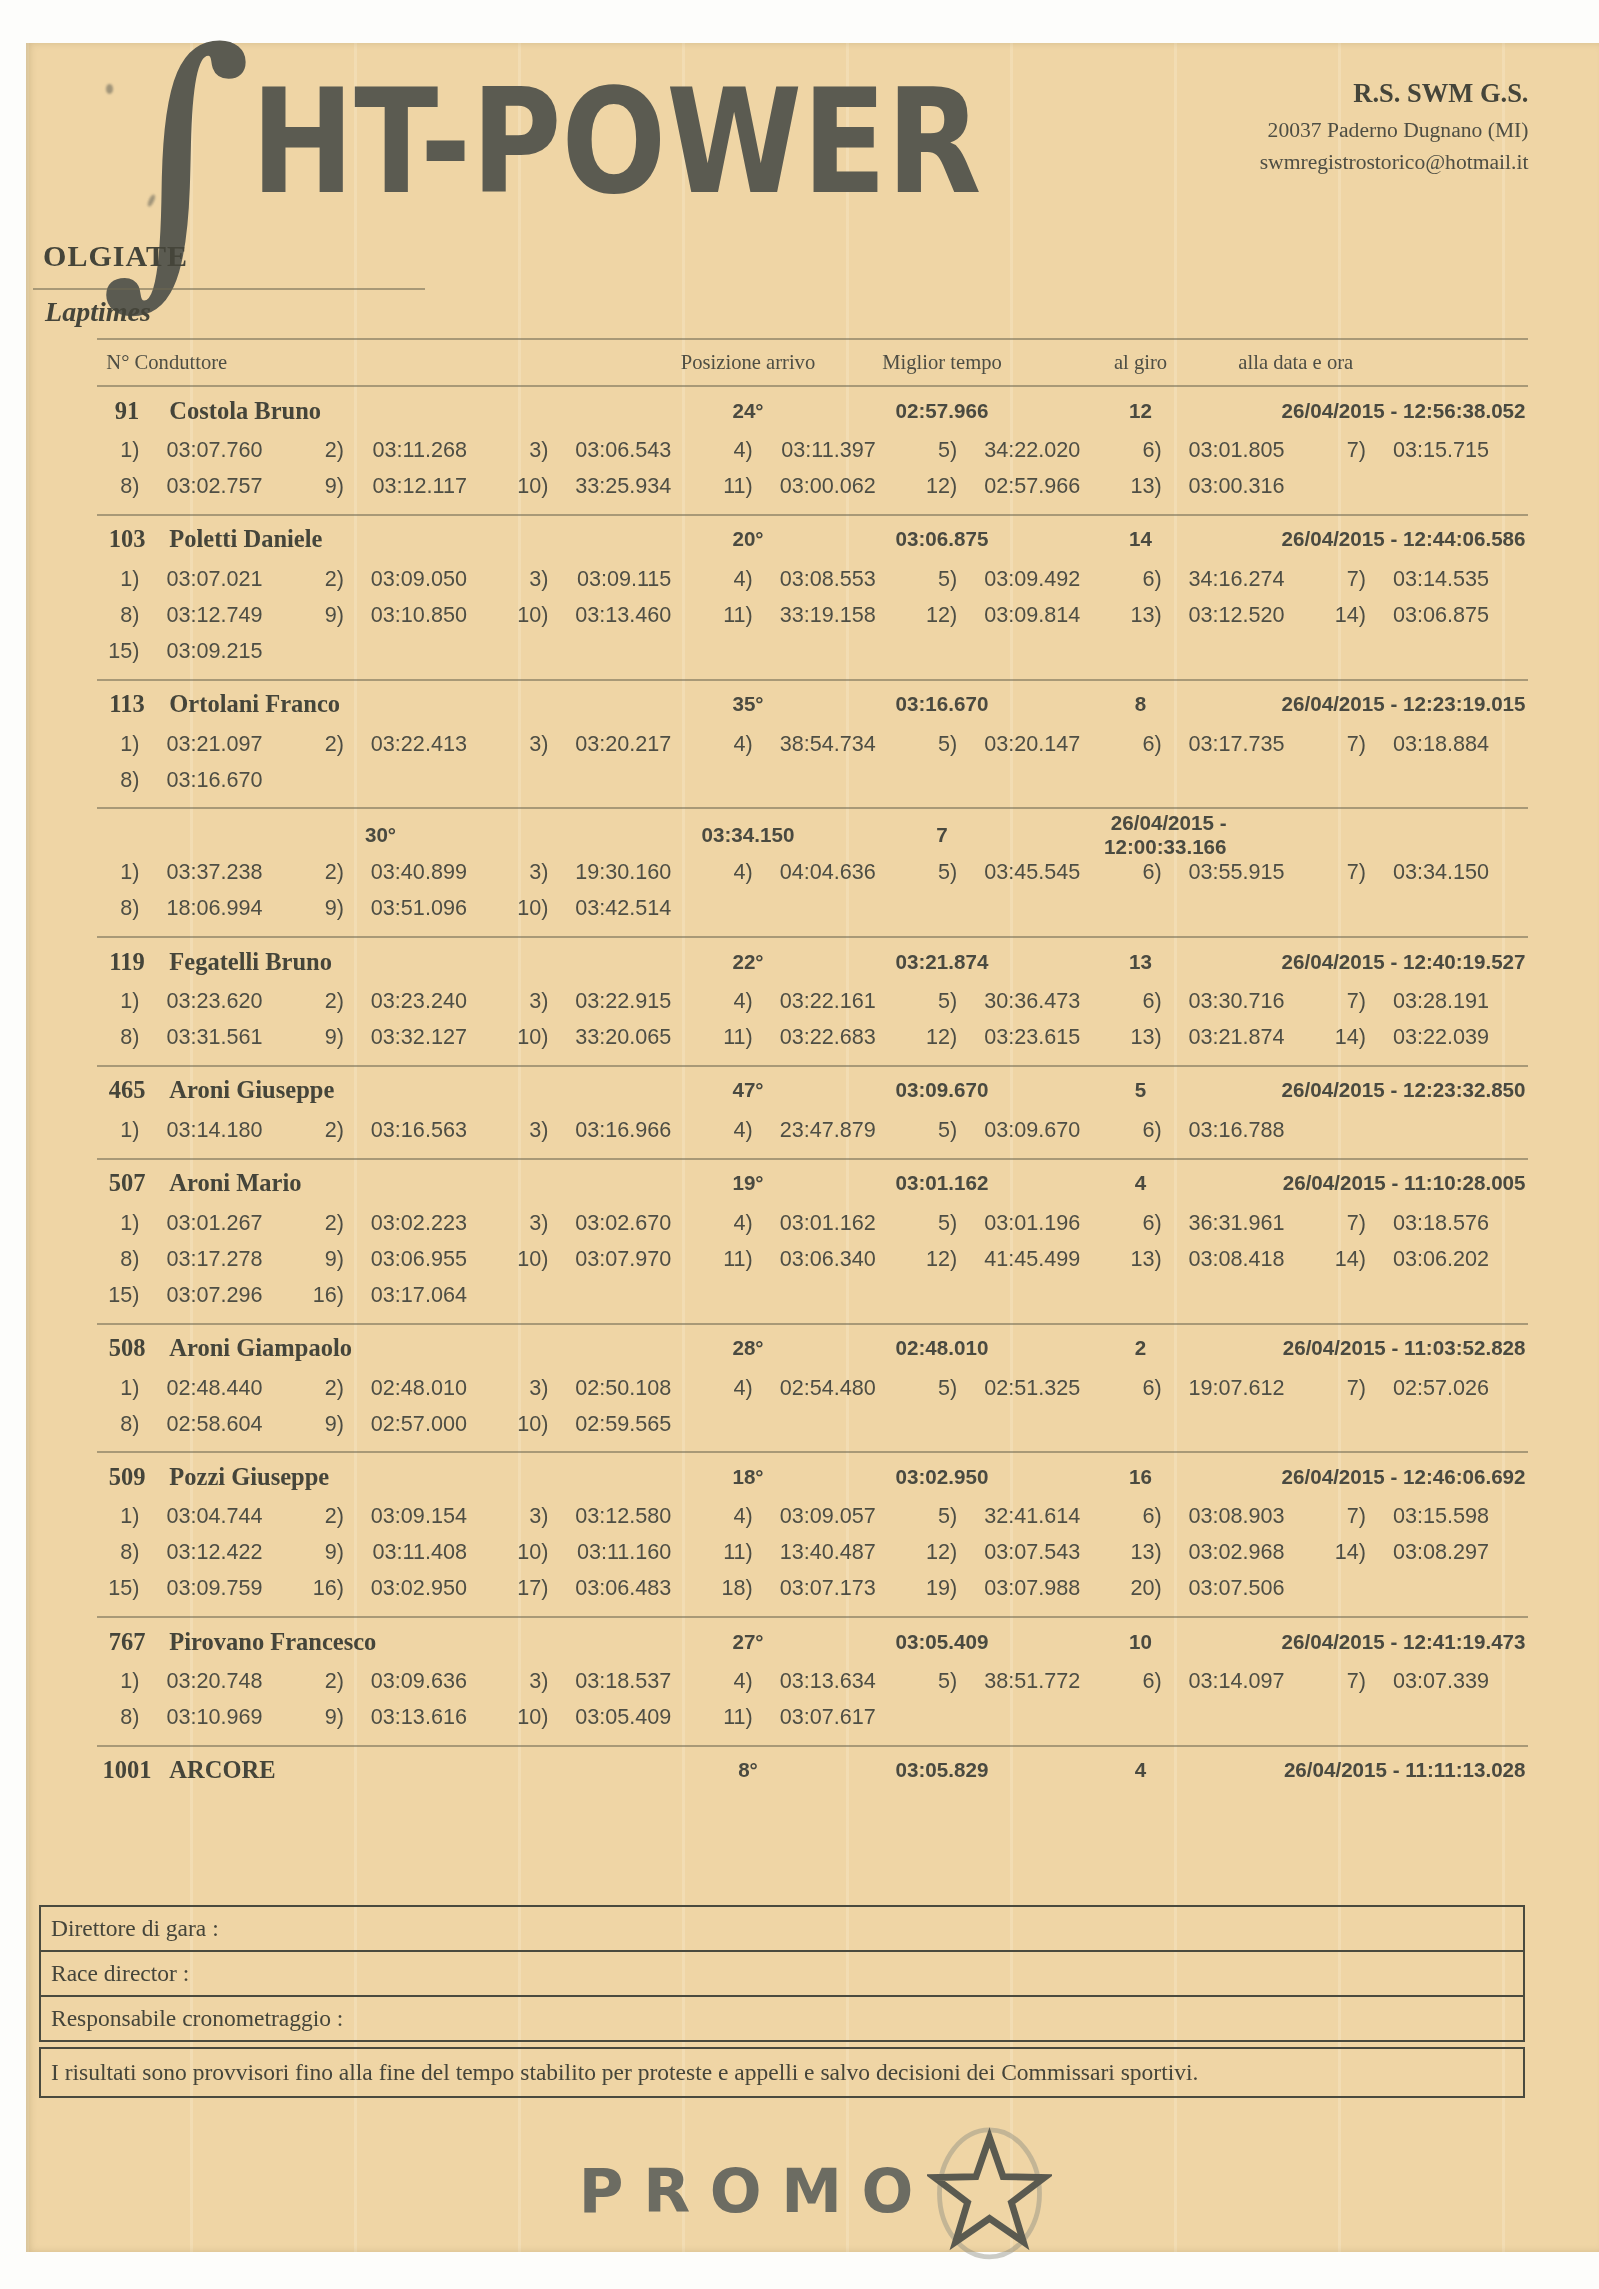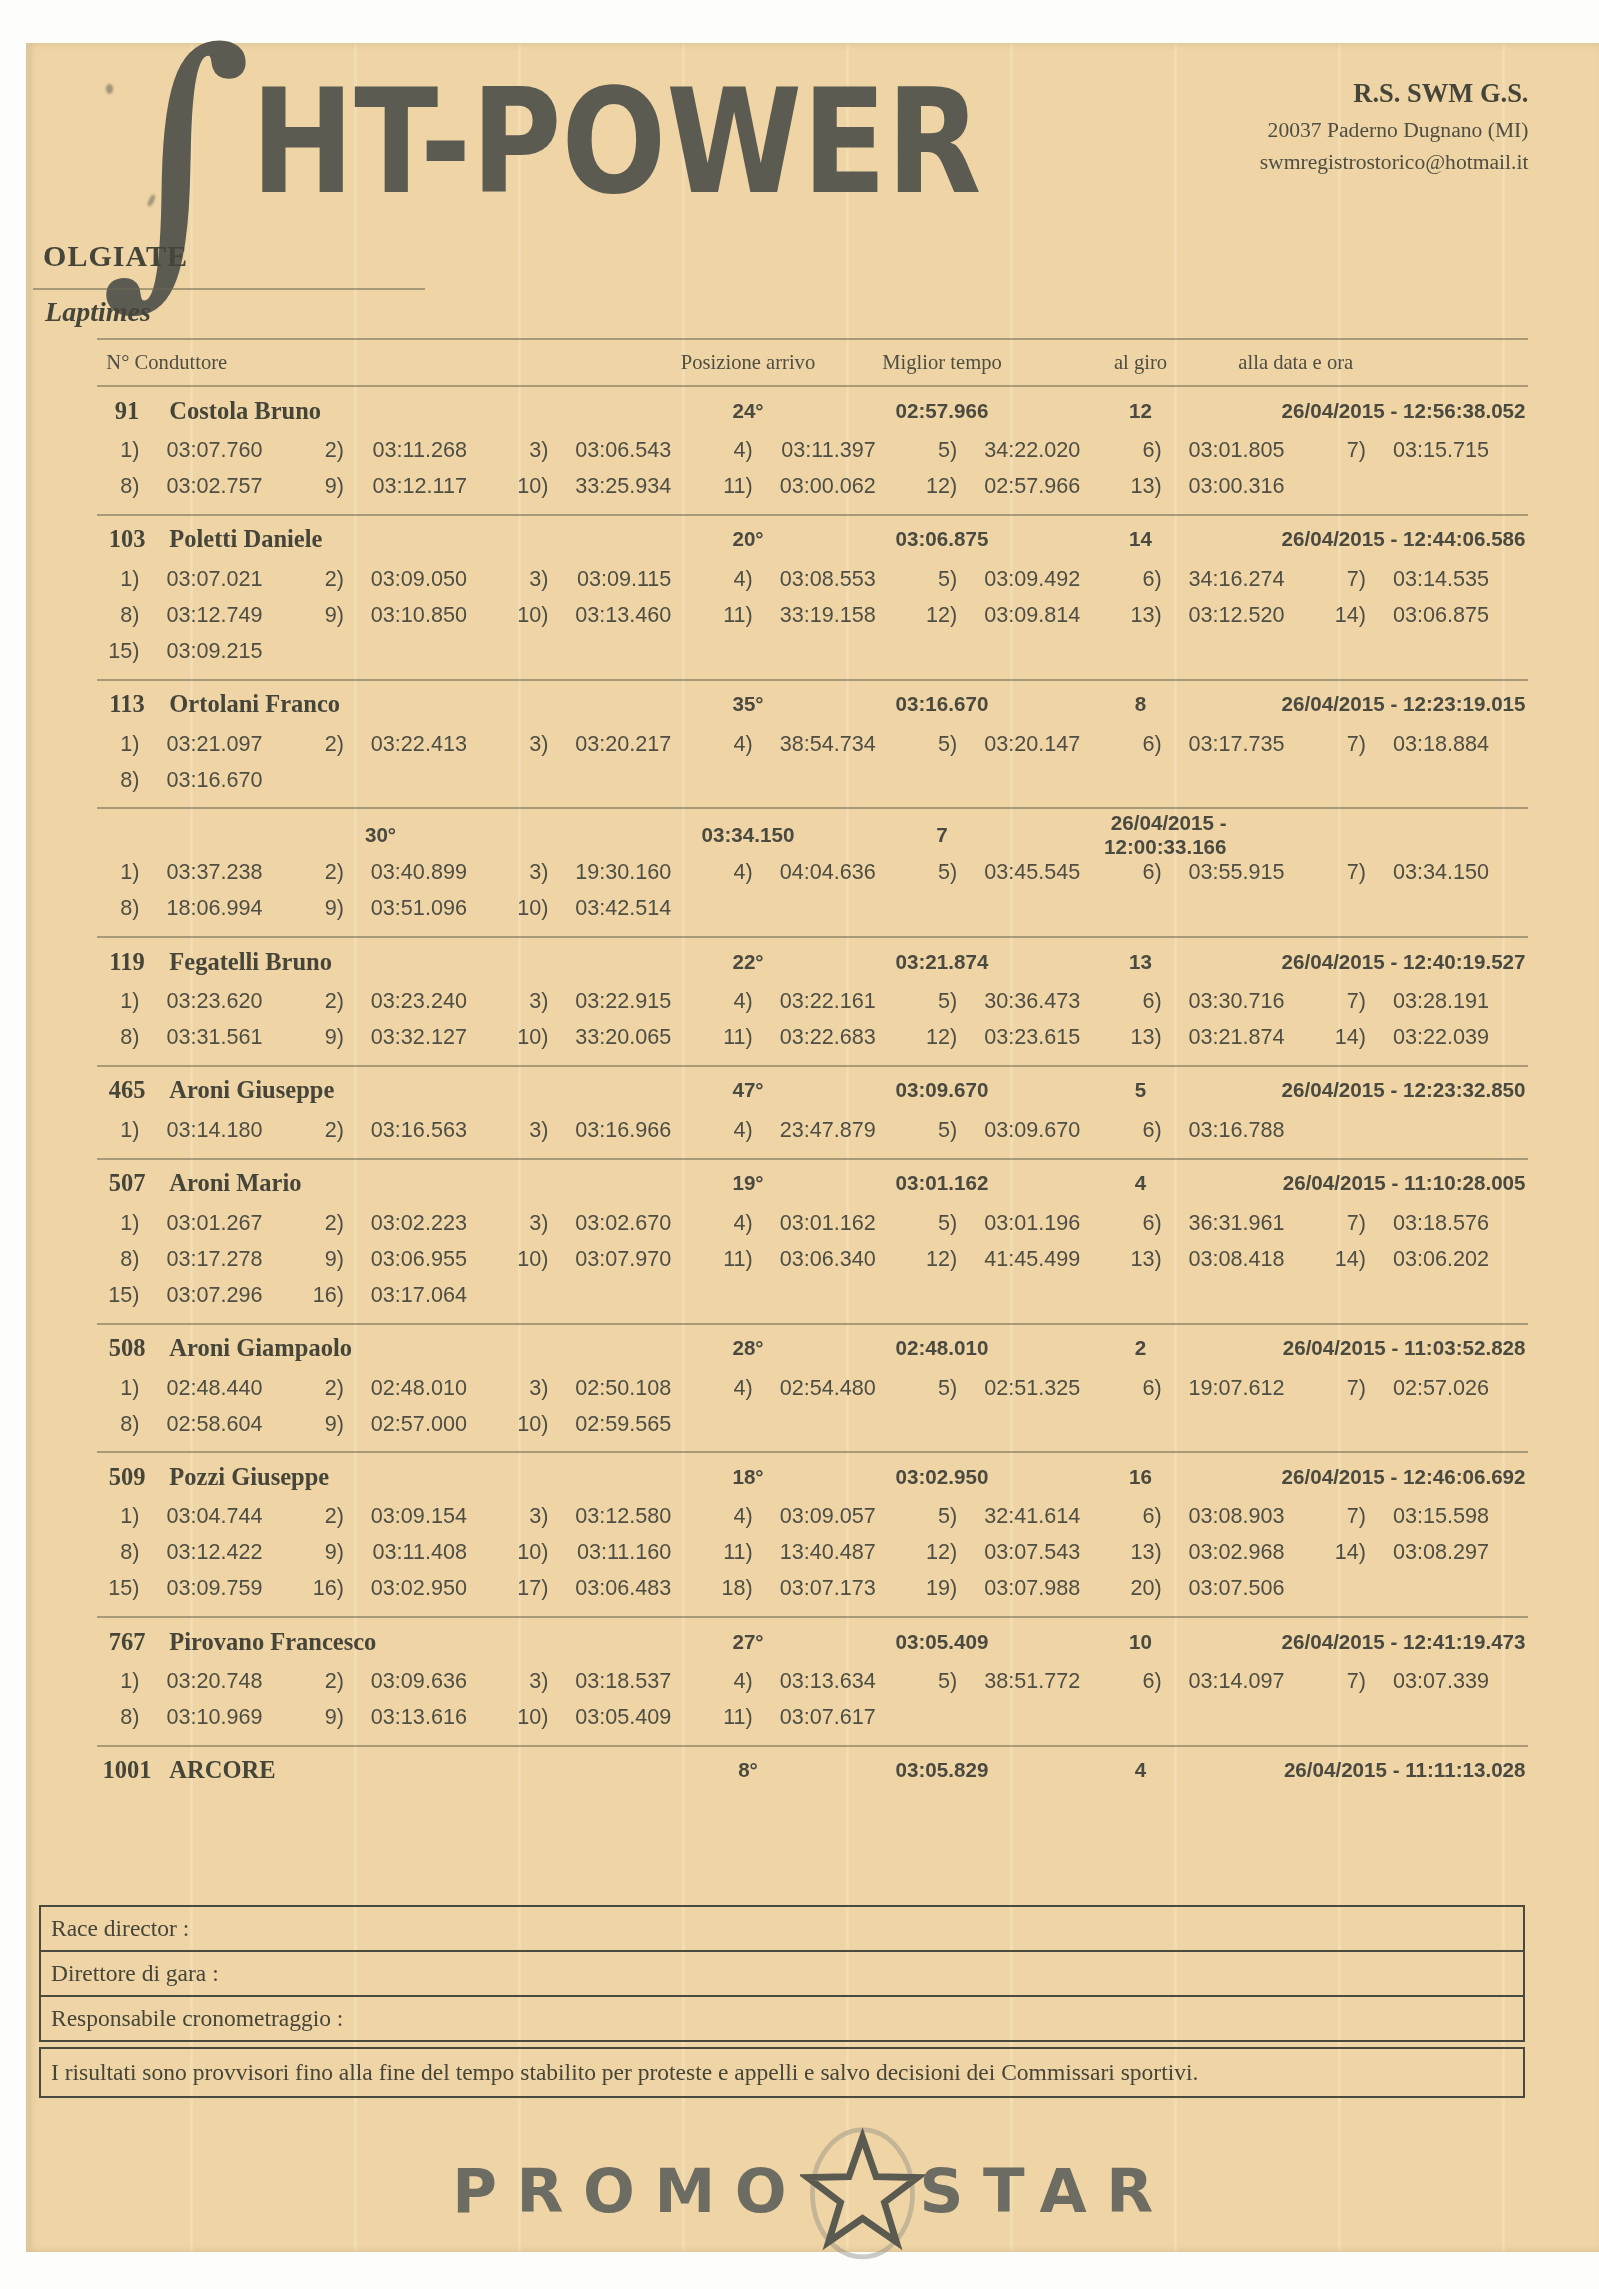--- a/index.html
+++ b/index.html
@@ -824,34 +824,33 @@
       <div class="r-sans t-center">4</div>
       <div class="r-sans r-date">26/04/2015 - 11:11:13.028</div>
     </div>
     <div></div>
   </section>
       </div>
   </div>
 
 
   <div class="fbox">
+    <div class="fbox-row">Direttore di gara :</div>
     <div class="fbox-row">Race director :</div>
-    <div class="fbox-row">Direttore di gara :</div>
     <div class="fbox-row">Responsabile cronometraggio :</div>
     <div class="fbox-row last">I risultati sono provvisori fino alla fine del tempo stabilito per proteste e appelli e salvo decisioni dei Commissari sportivi.</div>
   </div>
 
   <div class="promostar">
     <span class="promo-text">PROMO</span>
     <span class="star-wrap">
       <svg width="125" height="147" viewBox="0 0 130 150">
         <ellipse cx="65" cy="78" rx="52" ry="66" fill="none" stroke="#8f8f82" stroke-width="5" opacity="0.45"></ellipse>
         <path d="M65,20 L79.1,60.6 L122.1,61.5 L87.8,87.4 L100.3,128.5 L65,104 L29.7,128.5 L42.2,87.4 L7.9,61.5 L50.9,60.6 Z" fill="none" stroke="#5a5a50" stroke-width="7" stroke-linejoin="miter"></path>
       </svg>
     </span>
-    <span class="promo-text">STAR</span>
   </div>
 
 </div>
 
 <div class="speck" id="speck1"></div>
 <div class="speck" id="speck2"></div>
 
 
 </body></html>

